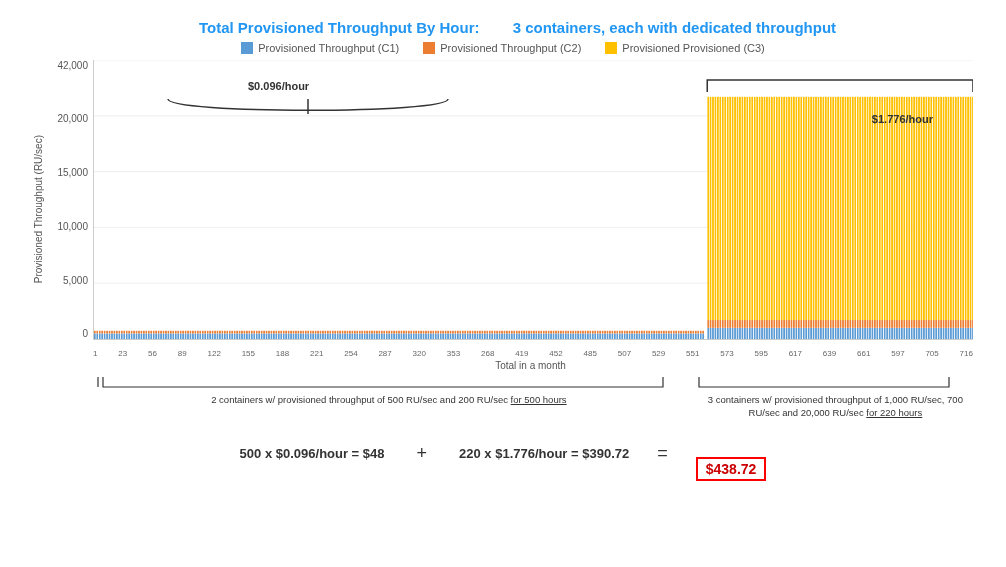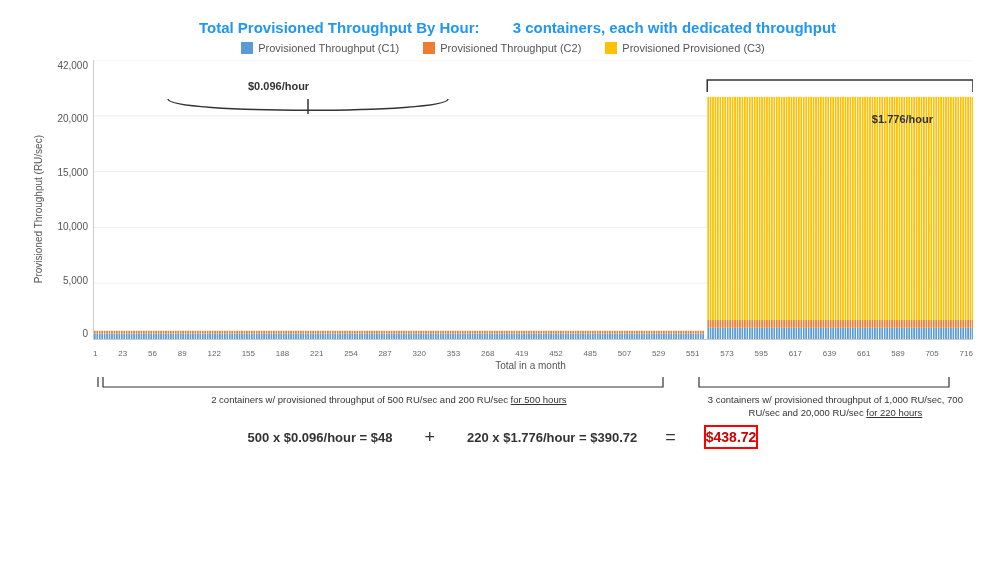--- a/index.html
+++ b/index.html
@@ -97,24 +97,25 @@
       font-size: 13px;
       color: #333;
       margin-top: 6px;
       gap: 20px;
     }
     .formula-row .bold {
       font-weight: bold;
     }
     .total-box {
       border: 2px solid red;
-      padding: 2px 0;
+      padding: 2px 8px;
       font-weight: bold;
       font-size: 14px;
       color: #c00;
+      margin-top: 32px;
     }
     svg.chart-svg {
       position: absolute;
       left: 0; top: 0; right: 0; bottom: 0;
       width: 100%;
       height: 100%;
     }
   </style>
 </head>
 <body>
@@ -210,21 +211,21 @@
         <span>452</span>
         <span>485</span>
         <span>507</span>
         <span>529</span>
         <span>551</span>
         <span>573</span>
         <span>595</span>
         <span>617</span>
         <span>639</span>
         <span>661</span>
-        <span>589</span>
+        <span>597</span>
         <span>705</span>
         <span>716</span>
       </div>
 
       <div style="position:absolute;left:200px;top:20px;font-size:11px;font-weight:bold;color:#333;">
         <span>$0.096/hour</span>
         
         <svg style="position:absolute;top:14px;left:-90px;" width="300" height="30">
           <path d="M10,5 C10,20 290,20 290,5" fill="none" stroke="#333" stroke-width="1.5"></path>
           <line x1="150" y1="20" x2="150" y2="5" stroke="#333" stroke-width="1.5"></line>

